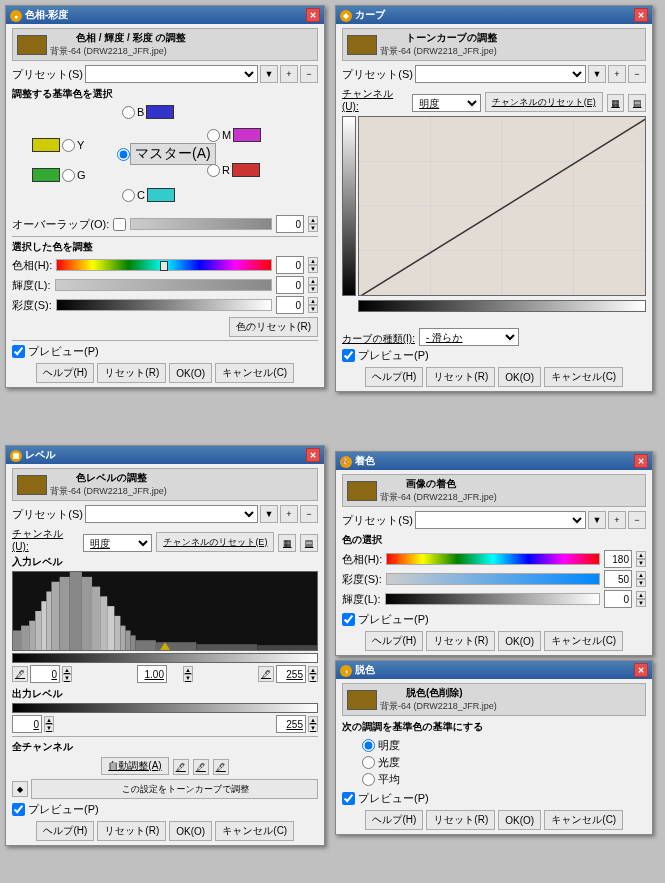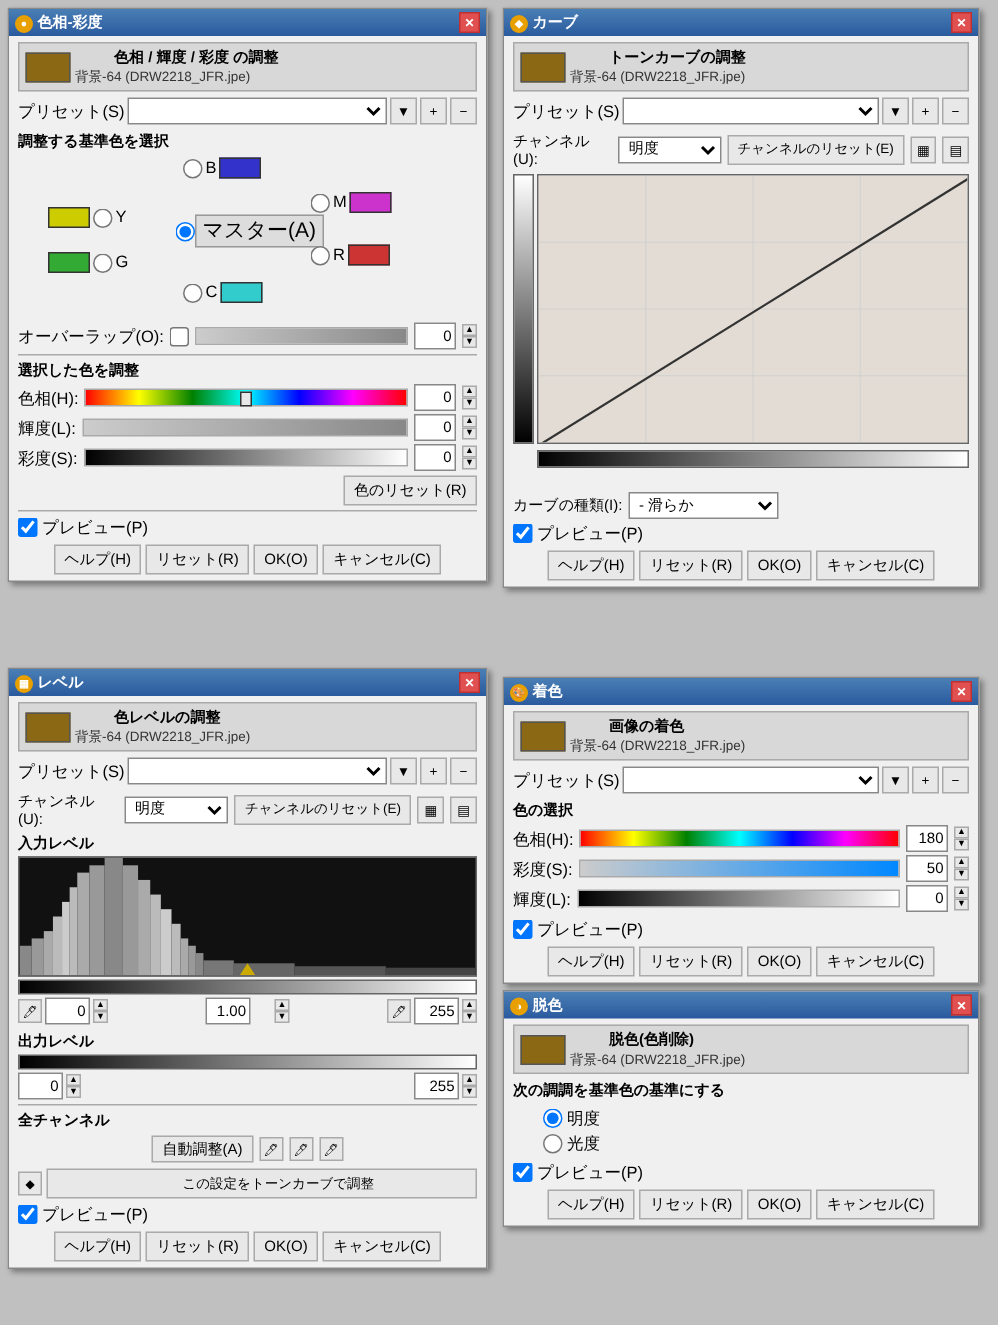--- a/index.html
+++ b/index.html
@@ -73,23 +73,24 @@
       font-size: 10px;
       font-weight: bold;
       margin-left: 26px;
     }
     .section-subtitle {
       font-size: 9px;
       color: #333;
     }
     .row {
       display: flex;
-      align-items: center;
+      align-items: flex-end;
       gap: 4px;
       margin-bottom: 2px;
+      text-decoration: underline;
     }
     input[type="text"], select {
       height: 18px;
       font-size: 10px;
       border: 1px solid #888;
       background: white;
       padding: 0 2px;
     }
     .preset-row {
       display: flex;
@@ -671,20 +672,24 @@
 
     <div class="radio-group" style="margin-top:4px; margin-left:20px;">
       <div class="radio-row">
         <input type="radio" name="desat" checked="" style="">
         <span>明度</span>
       </div>
       <div class="radio-row">
         <input type="radio" name="desat" style="">
         <span>光度</span>
       </div>
+      <div class="radio-row">
+        <input type="radio" name="desat" style="">
+        <span>平均</span>
+      </div>
     </div>
 
     <div class="checkbox-row" style="margin-top:4px;">
       <input type="checkbox" checked="" style="">
       <span>プレビュー(P)</span>
     </div>
 
     <div class="bottom-buttons">
       <button class="btn">ヘルプ(H)</button>
       <button class="btn">リセット(R)</button>

